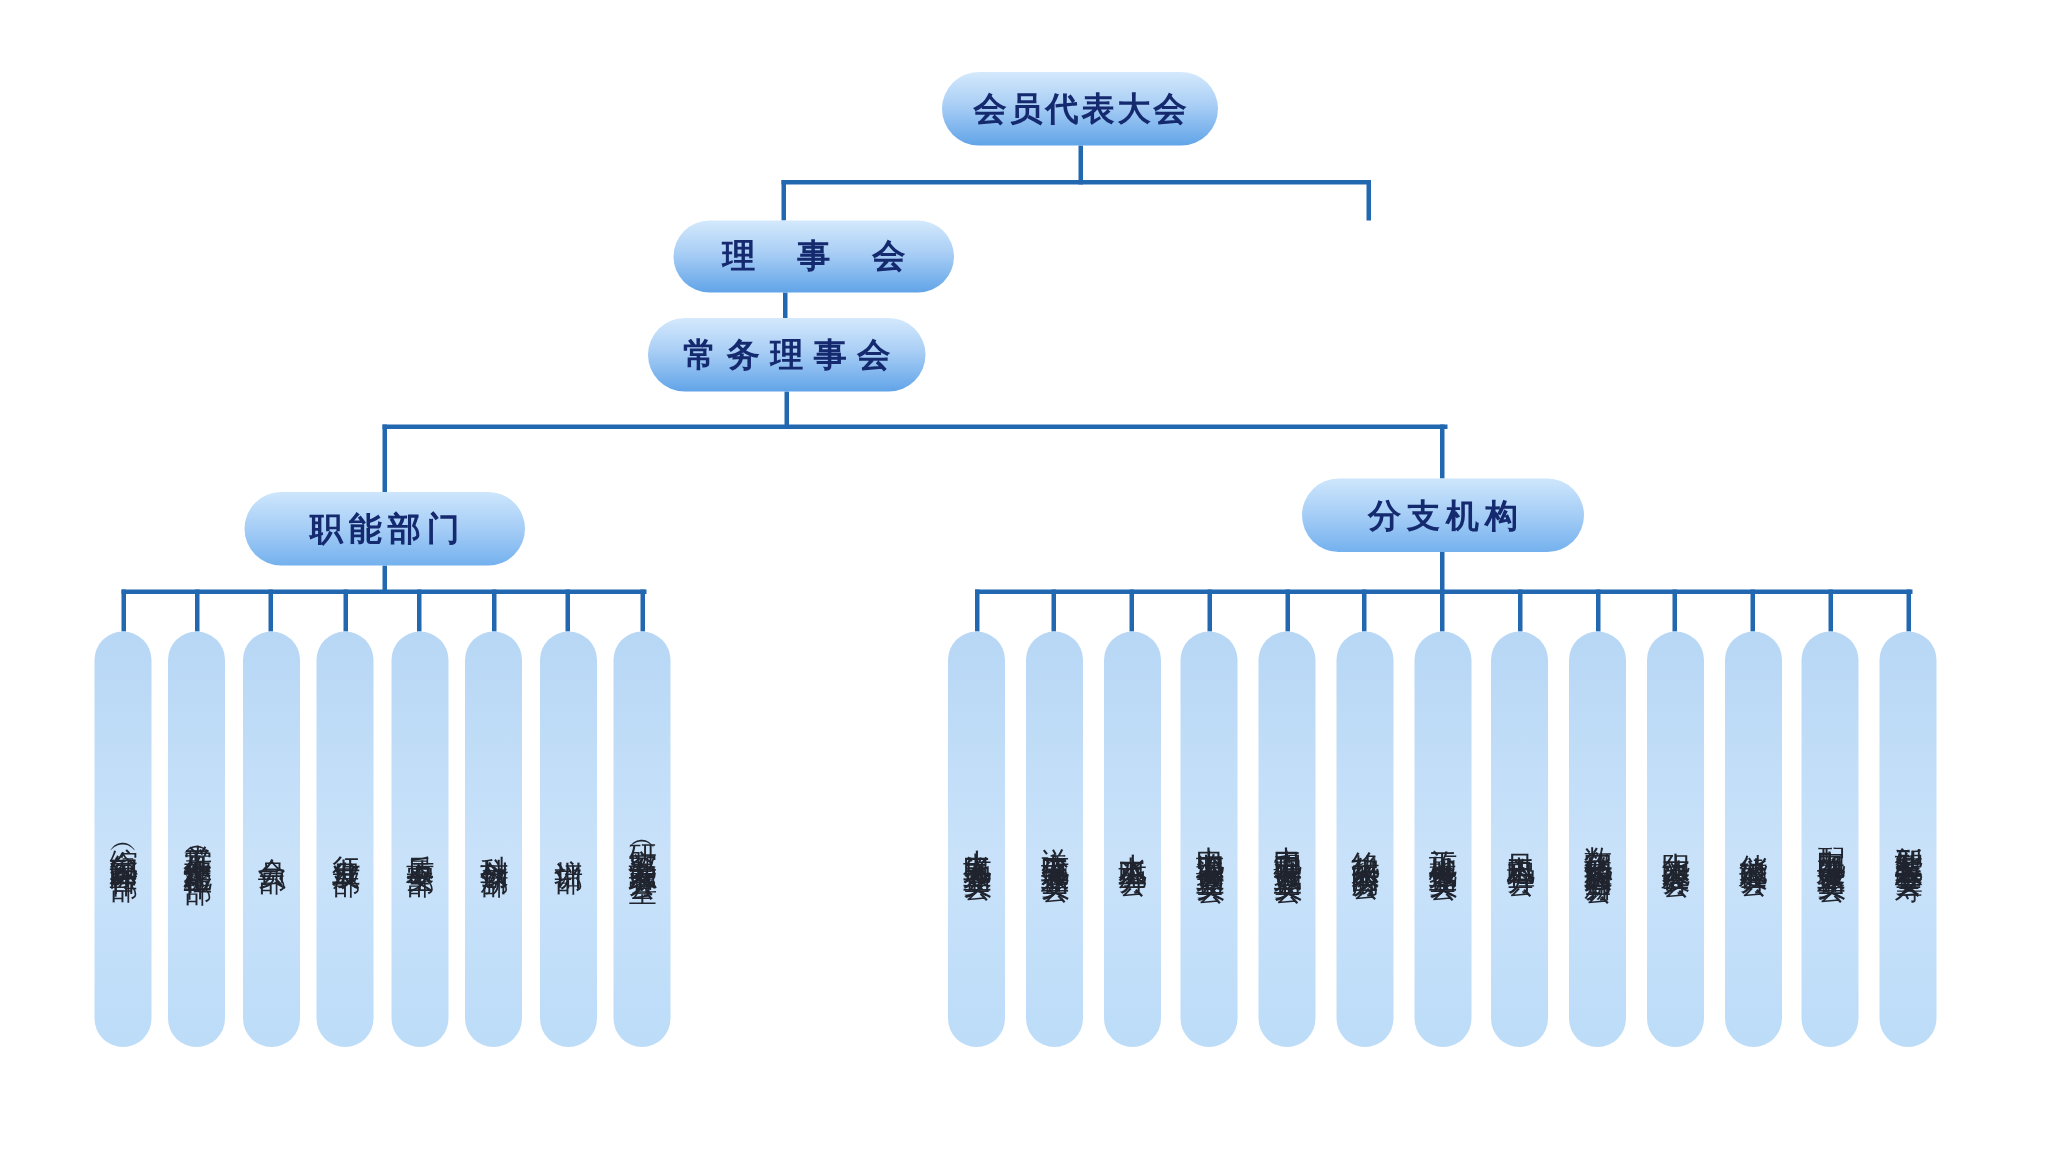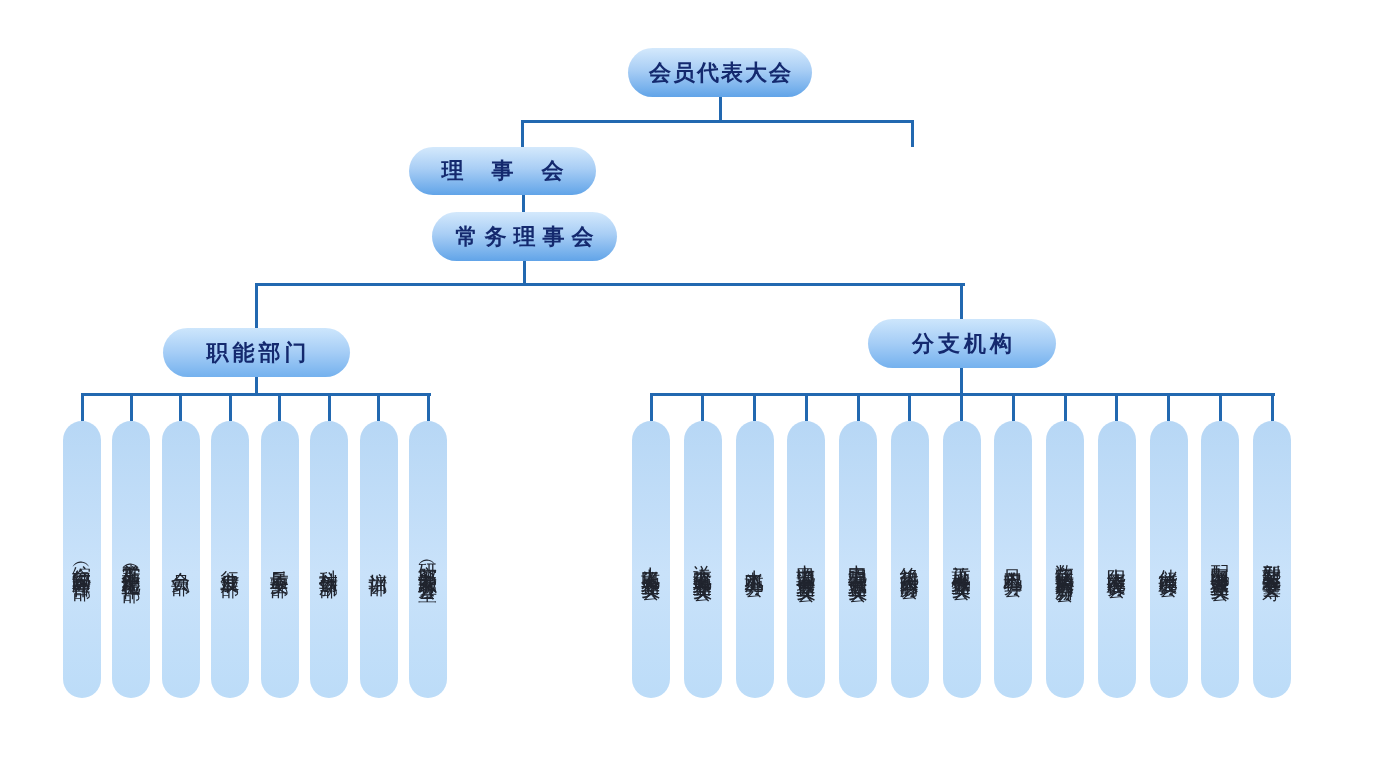--- a/index.html
+++ b/index.html
@@ -62,21 +62,21 @@
   <div class="line" style="left:960px;top:283px;width:3px;height:36px;"></div>
   <div class="line" style="left:255px;top:377px;width:3px;height:19px;"></div>
   <div class="line" style="left:81px;top:393px;width:350px;height:3px;"></div>
   <div class="line" style="left:960px;top:368px;width:3px;height:28px;"></div>
   <div class="line" style="left:650px;top:393px;width:625px;height:3px;"></div>
 
   <div class="hpill ls2" style="left:628px;top:48px;width:184px;height:49px;">
     <span>会员代表大会</span>
   </div>
 
-  <div class="hpill lswide" style="left:409px;top:147px;width:187px;height:48px;">
+  <div class="hpill lswide" style="left:449px;top:147px;width:187px;height:48px;">
     <span>理事会</span>
   </div>
 
 
   <div class="hpill ls7" style="left:432px;top:212px;width:185px;height:49px;align-items:center;">
     <span>常务理事会</span>
   </div>
 
   <div class="hpill light ls3" style="left:868px;top:319px;width:188px;height:49px;">
     <span>分支机构</span>

